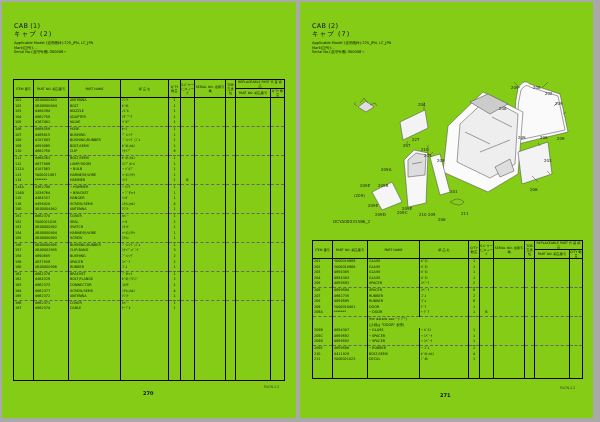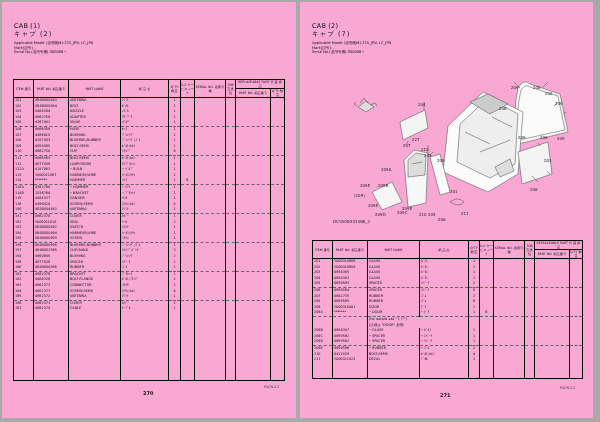--- a/index.html
+++ b/index.html
@@ -1,21 +1,21 @@
 <!DOCTYPE html>
 <html><head>
 <meta charset="utf-8">
 <style>
   html, body { margin:0; padding:0; }
   body {
     width:600px; height:422px; background:#a9a9a9; position:relative; overflow:hidden;
     font-family: "DejaVu Sans", sans-serif; color:#111;
   }
   .page {
-    position:absolute; top:2px; height:416px; background:#f9a8d4;
+    position:absolute; top:2px; height:416px; background:#84cc16;
   }
   .page.left { left:2px; width:294px; }
   .page.right { left:300px; width:293px; }
   .hdr { position:absolute; left:12px; top:20px; }
   .title1 { font-size:6.5px; line-height:8px; letter-spacing:0.2px; }
   .title2 { font-size:6.5px; line-height:8px; letter-spacing:1px; }
   .meta { font-size:3.6px; line-height:4.6px; margin-top:3px; }
   table.parts {
     position:absolute; border-collapse:collapse; table-layout:fixed;
     font-size:3.4px; line-height:5.5px;

